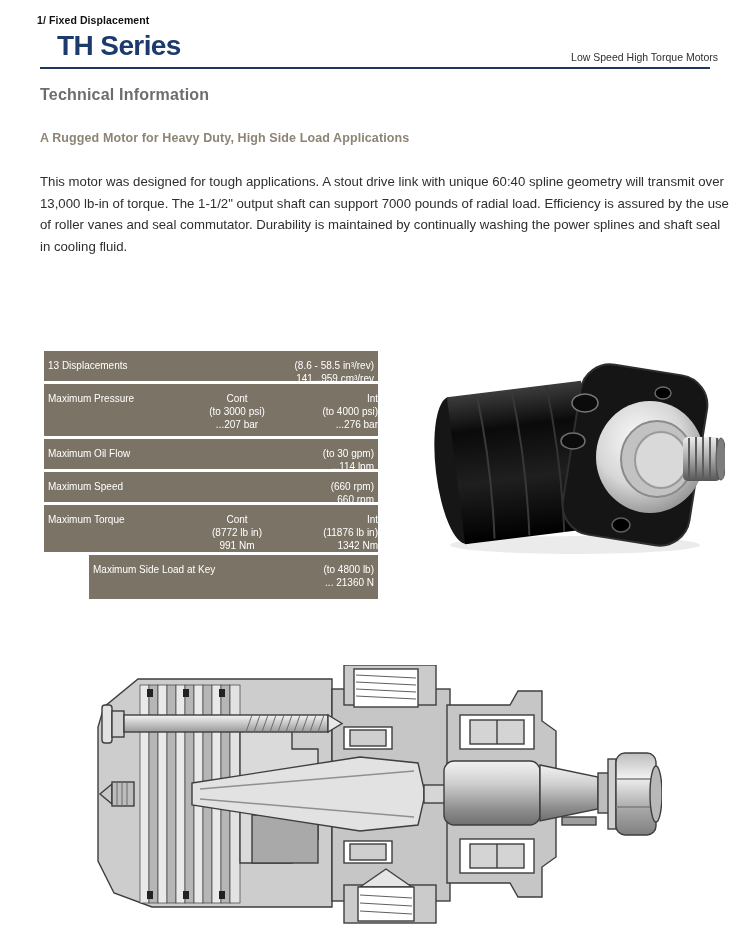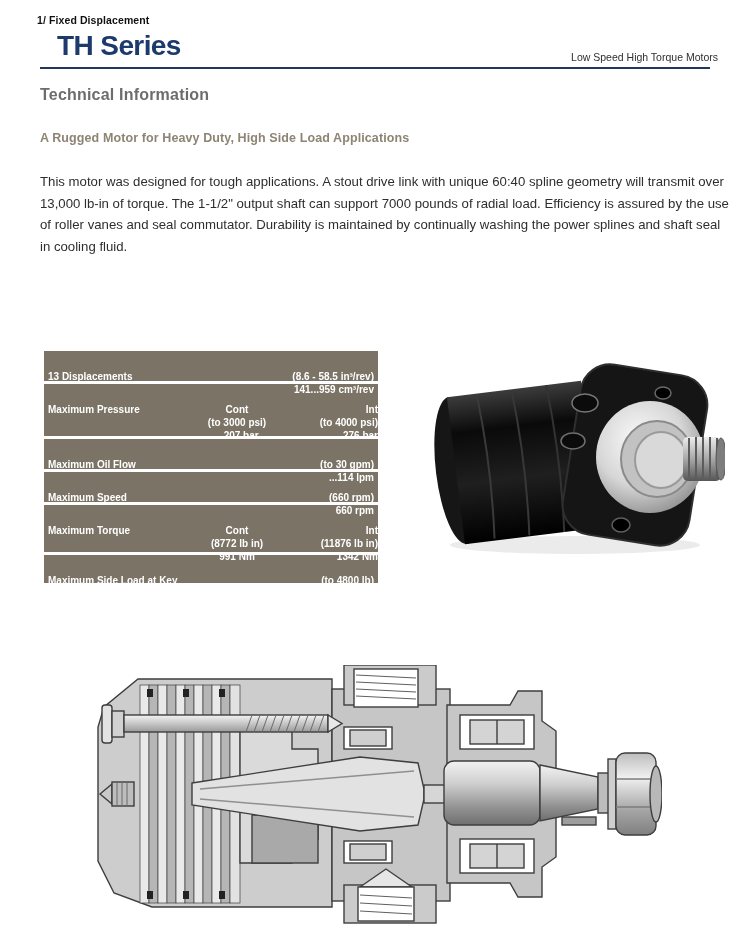--- a/index.html
+++ b/index.html
@@ -11,27 +11,27 @@
   .doc-tagline{position:absolute;right:32px;top:51px;font-size:10.5px;color:#2f2f2f;}
   .title-rule{position:absolute;left:40px;top:67px;width:670px;height:2px;background:#22375e;}
 
   .section-heading{position:absolute;left:40px;top:86px;font-size:16px;font-weight:bold;color:#6e6d6b;letter-spacing:0.2px;}
   .subtitle{position:absolute;left:40px;top:131px;font-size:12.5px;font-weight:bold;color:#8e8474;letter-spacing:0.1px;}
   .body-par{position:absolute;left:40px;top:171px;width:692px;font-size:13.2px;color:#2e2e2e;line-height:21.5px;}
 
   
   .spec-table{position:absolute;left:44px;top:351px;width:334px;font-size:10px;color:#ffffff;}
   .trow{background:#7b7365;display:flex;margin-bottom:3px;box-sizing:border-box;}
-  .trow .cell{box-sizing:border-box;padding-top:19px;line-height:13px;font-weight:bold;}
+  .trow .cell{box-sizing:border-box;padding-top:8px;line-height:13px;}
   .cell.lab{flex:0 0 146px;padding-left:4px;text-align:left;}
   .cell.mid{flex:0 0 94px;text-align:center;}
   .cell.rgt{flex:1 1 auto;text-align:right;}
   .cell.val{flex:1 1 auto;text-align:right;padding-right:4px;}
   .cell span{display:block;}
-  .h30{height:30px;} .h52{height:52px;} .h42{height:47px;} .h28{height:28px;}
+  .h30{height:30px;} .h52{height:52px;} .h42{height:47px;} .h28{height:44px;margin-left:45px;}
 
   .photo-wrap{position:absolute;left:425px;top:353px;width:300px;height:205px;}
   .diagram-wrap{position:absolute;left:92px;top:665px;width:570px;height:260px;}
   svg{display:block;}
 </style>
 </head>
 <body>
 
 <div class="page">
 

